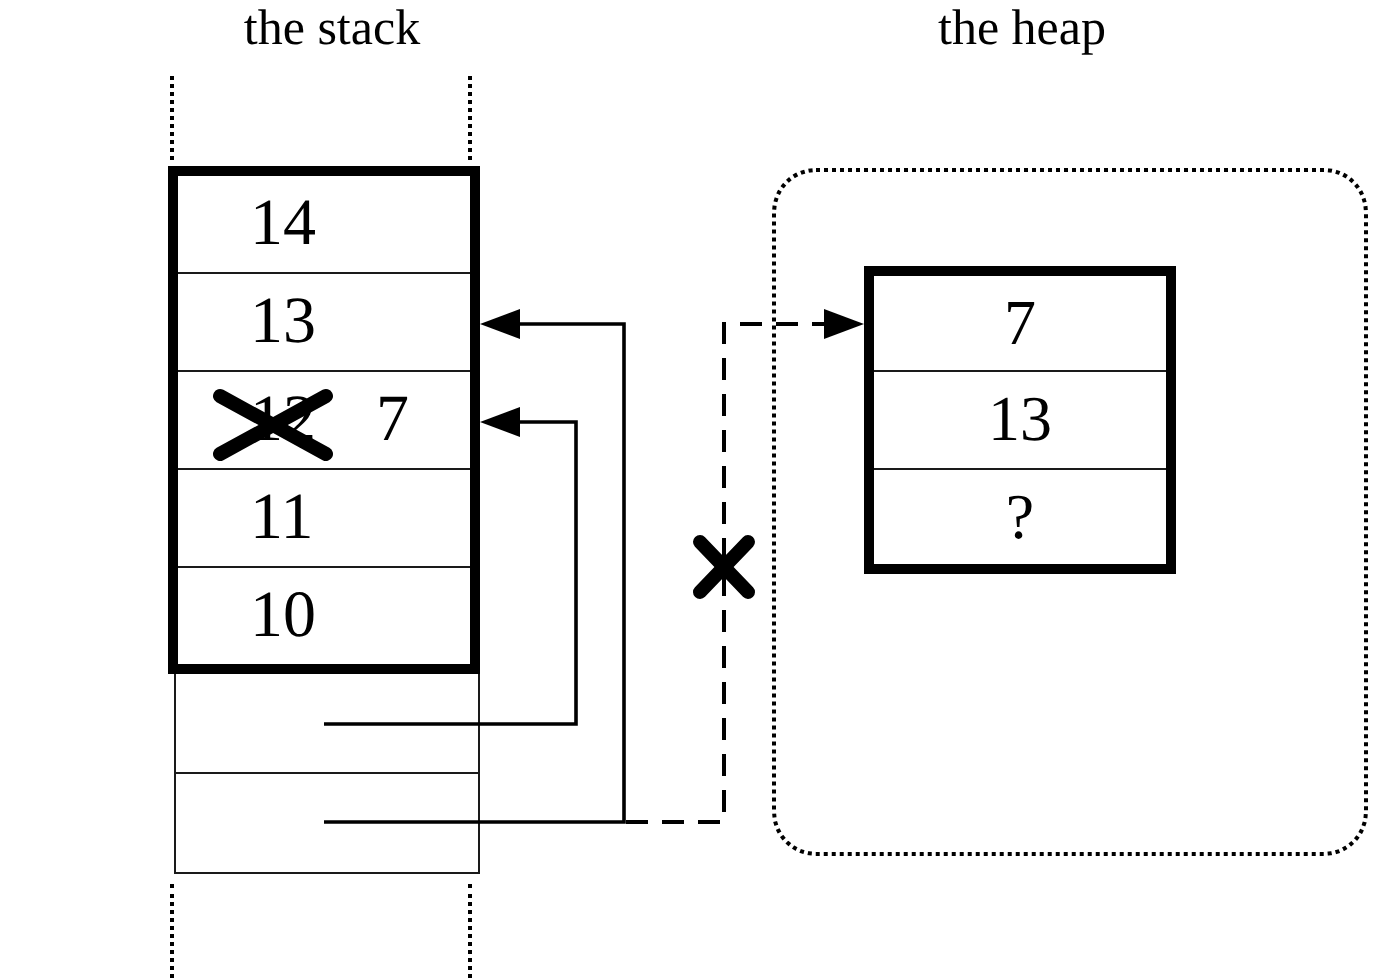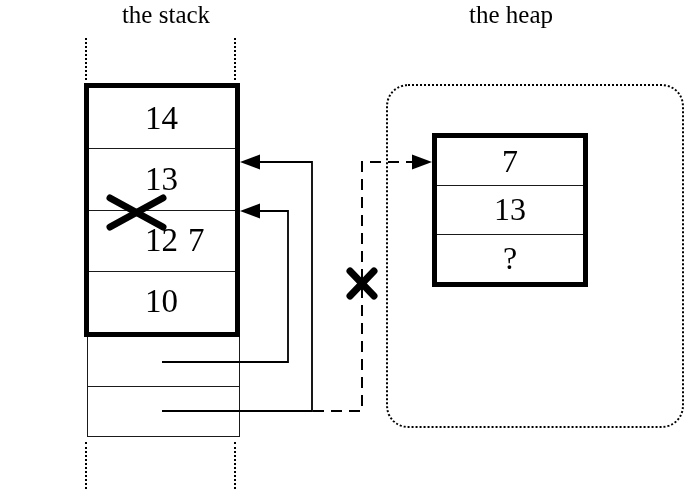--- a/index.html
+++ b/index.html
@@ -14,21 +14,21 @@
   .dotted-guide{
     position:absolute;width:0;border-left:2px dotted #000;
   }
   
   .stack-box{
     position:absolute;left:84px;top:83px;width:146px;height:244px;
     border:5px solid #000;display:flex;flex-direction:column;
   }
   .stack-cell{
     position:relative;flex:1;display:flex;align-items:center;
-    border-bottom:1px solid #1a1a1a;font-size:33px;padding-left:56px;
+    border-bottom:1px solid #1a1a1a;font-size:33px;padding-left:36px;
   }
   .stack-cell:last-child{border-bottom:none;}
   .new-value{position:absolute;left:99px;top:0;height:100%;display:flex;align-items:center;}
   
   .ptr-box{
     position:absolute;left:87px;top:337px;width:151px;height:99px;
     border:1px solid #1a1a1a;border-top:none;display:flex;flex-direction:column;
   }
   .ptr-cell{flex:1;border-bottom:1px solid #1a1a1a;}
   .ptr-cell:last-child{border-bottom:none;}
@@ -69,20 +69,23 @@
   <div class="stack-box">
     <div class="stack-cell">
       <span>14</span>
     </div>
     <div class="stack-cell">
       <span>13</span>
     </div>
     <div class="stack-cell">
       <span>12</span>
       <span class="new-value">7</span>
+    </div>
+    <div class="stack-cell">
+      <span>11</span>
     </div>
     <div class="stack-cell">
       <span>10</span>
     </div>
   </div>
 
   <div class="ptr-box">
     <div class="ptr-cell"></div>
     <div class="ptr-cell"></div>
   </div>

